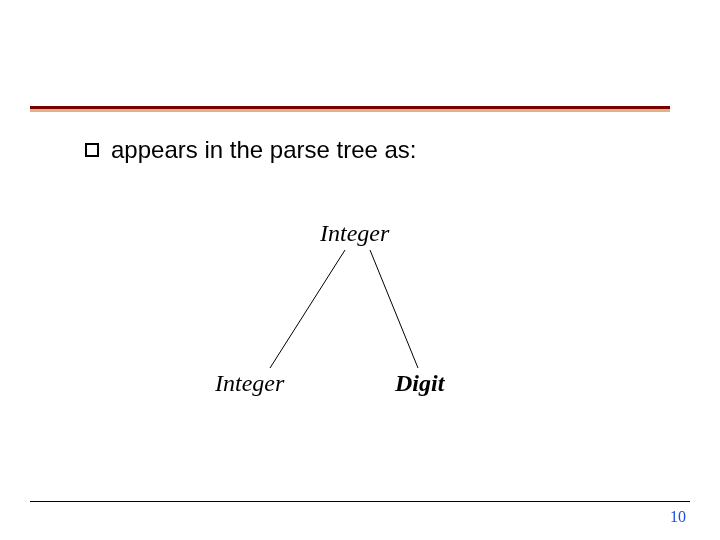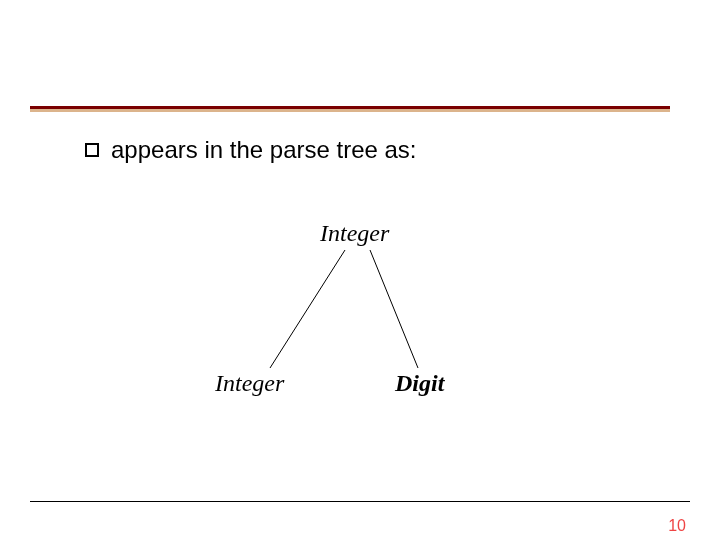--- a/index.html
+++ b/index.html
@@ -99,24 +99,24 @@
     position: absolute;
     left: 30px;
     right: 30px;
     bottom: 38px;
     height: 0;
     border-top: 1px solid #000;
   }
   .page-num {
     position: absolute;
     right: 34px;
-    bottom: 5px;
-    font-family: Liberation Sans, sans-serif;
+    bottom: 14px;
+    font-family: Liberation Serif, serif;
     font-size: 16px;
-    color: #ef4444;
+    color: #1d4ed8;
   }
 </style>
 </head>
 <body>
 
 <div class="slide">
 
 
   <div class="bar-dark"></div>
   <div class="bar-light"></div>

